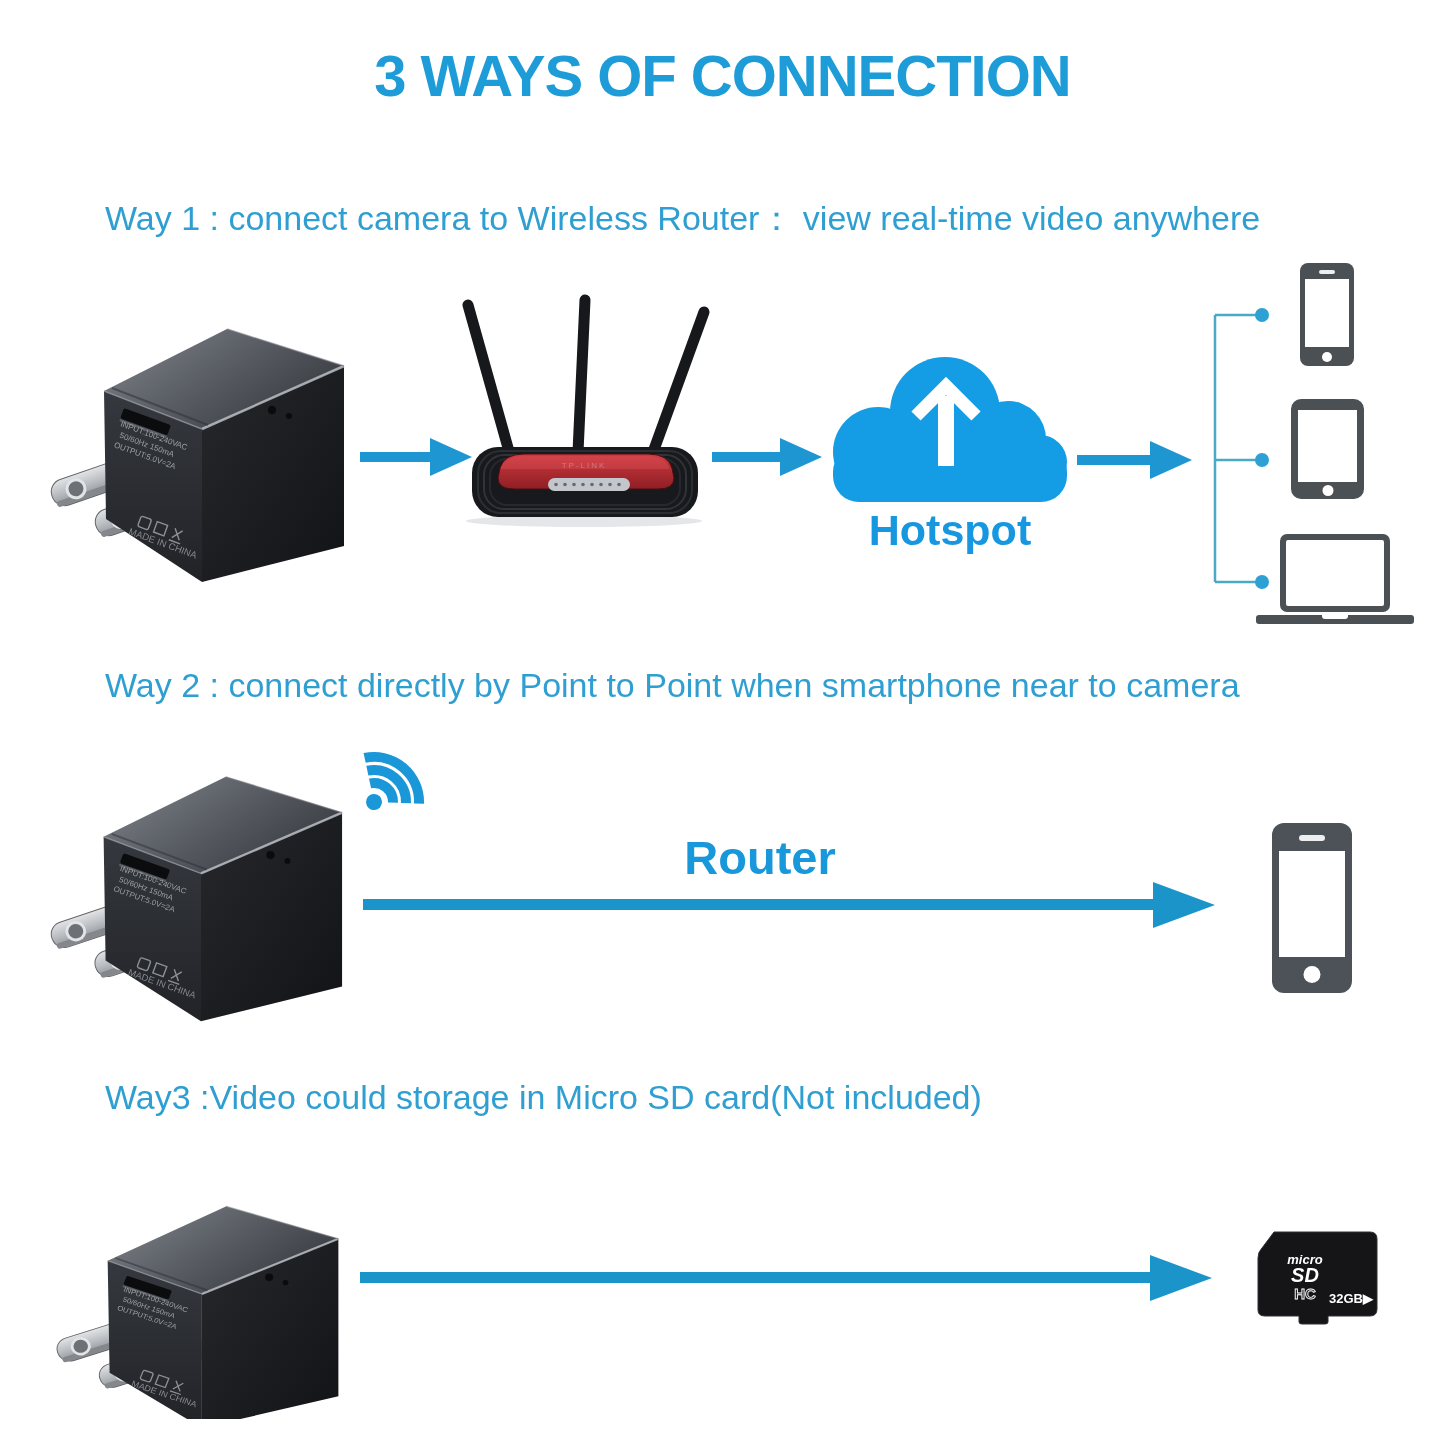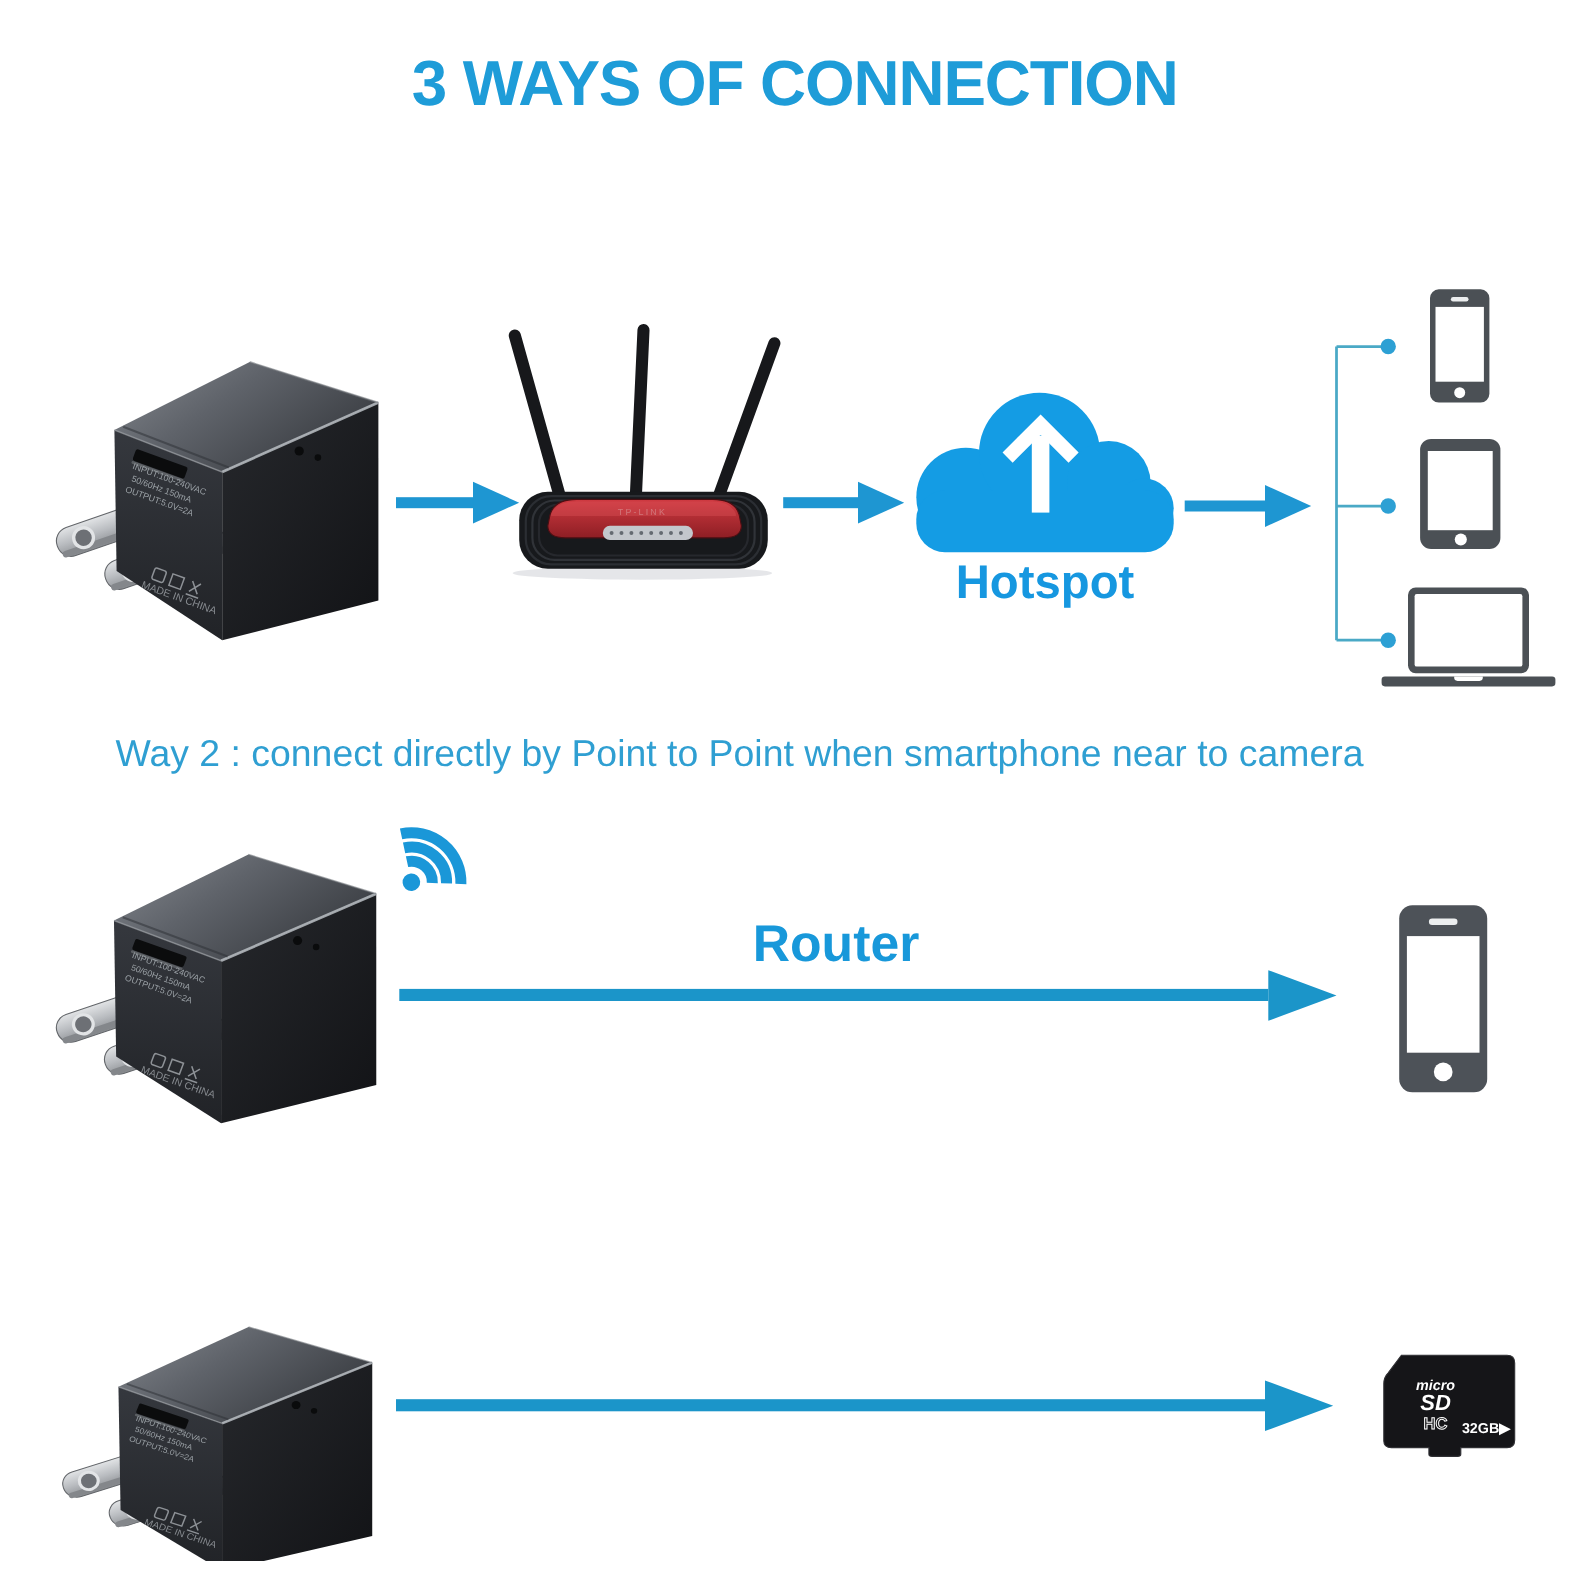--- a/index.html
+++ b/index.html
@@ -128,20 +128,21 @@
           <rect x="17" y="2" width="11" height="11"></rect>
           <path d="M36,2 L44,12 M44,2 L36,12 M34,15 L46,15"></path>
         </g>
         <text transform="translate(84,210) rotate(20)" font-size="9.5" fill="#868a8f">MADE IN CHINA</text>
       </symbol>
     </defs>
   </svg>
 
   <div id="title" class="abs">3 WAYS OF CONNECTION</div>
 
+  <div id="way1-label" class="abs way-label">Way 1 : connect camera to Wireless Router：  view real-time video anywhere</div>
 
   <svg style="left:44px;top:324px" width="310" height="265" viewBox="0 0 310 265">
     <use href="#charger-sym"></use>
   </svg>
 
   <div class="arrow" style="left:360px;top:452px;width:70px"></div>
 
   <svg style="left:448px;top:290px" width="272" height="238" viewBox="0 0 272 238">
     <line x1="62" y1="165" x2="20" y2="15" stroke="#17181b" stroke-width="11" stroke-linecap="round"></line>
     <line x1="130" y1="162" x2="137" y2="10" stroke="#17181b" stroke-width="11" stroke-linecap="round"></line>
@@ -236,20 +237,21 @@
   <div id="hotspot-label" class="abs">Router</div>
 
   <div class="arrow big" style="left:363px;top:899px;width:790px"></div>
 
   <div id="phone-large" class="abs">
     <div class="speaker"></div>
     <div class="screen"></div>
     <div class="homebtn"></div>
   </div>
 
+  <div id="way3-label" class="abs way-label">Way3 :Video could storage in Micro SD card(Not included)</div>
 
   <svg style="left:50px;top:1202px" width="298" height="232" viewBox="0 0 310 265" preserveAspectRatio="none">
     <use href="#charger-sym"></use>
   </svg>
 
   <div class="arrow big" style="left:360px;top:1272px;width:790px"></div>
 
   <svg style="left:1250px;top:1226px" width="134" height="100" viewBox="0 0 134 100">
     <path d="M 24,6 L 120,6 Q 127,6 127,13 L 127,83 Q 127,90 120,90 L 78,90 L 78,96 Q 78,98 75,98 L 52,98 Q 49,98 49,96 L 49,90 L 15,90 Q 8,90 8,84 L 8,32 Q 8,26 12,22 Z" fill="#151518" stroke="#303034" stroke-width="1"></path>
     <text x="55" y="38" text-anchor="middle" font-size="13" font-weight="bold" font-style="italic" fill="#ffffff">micro</text>

